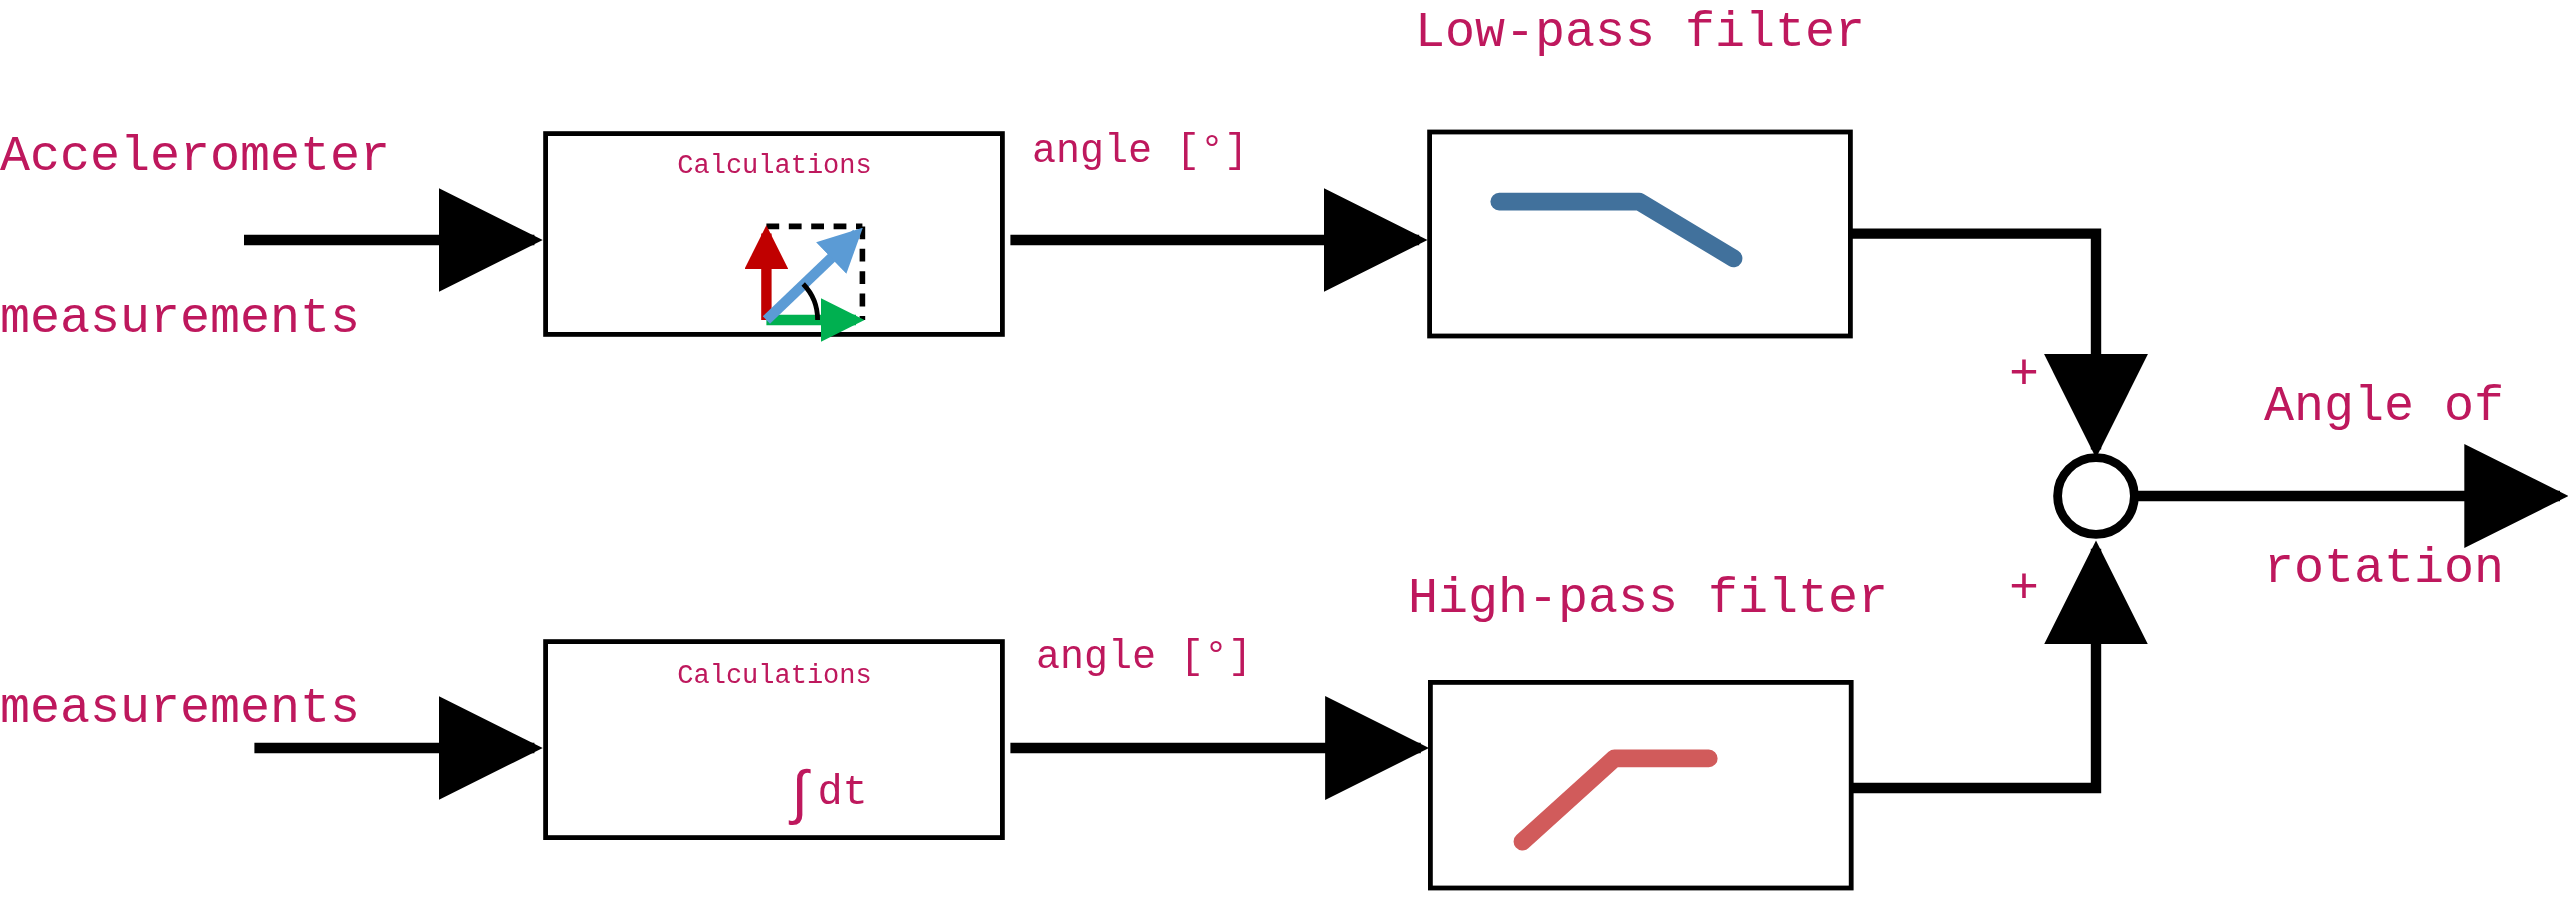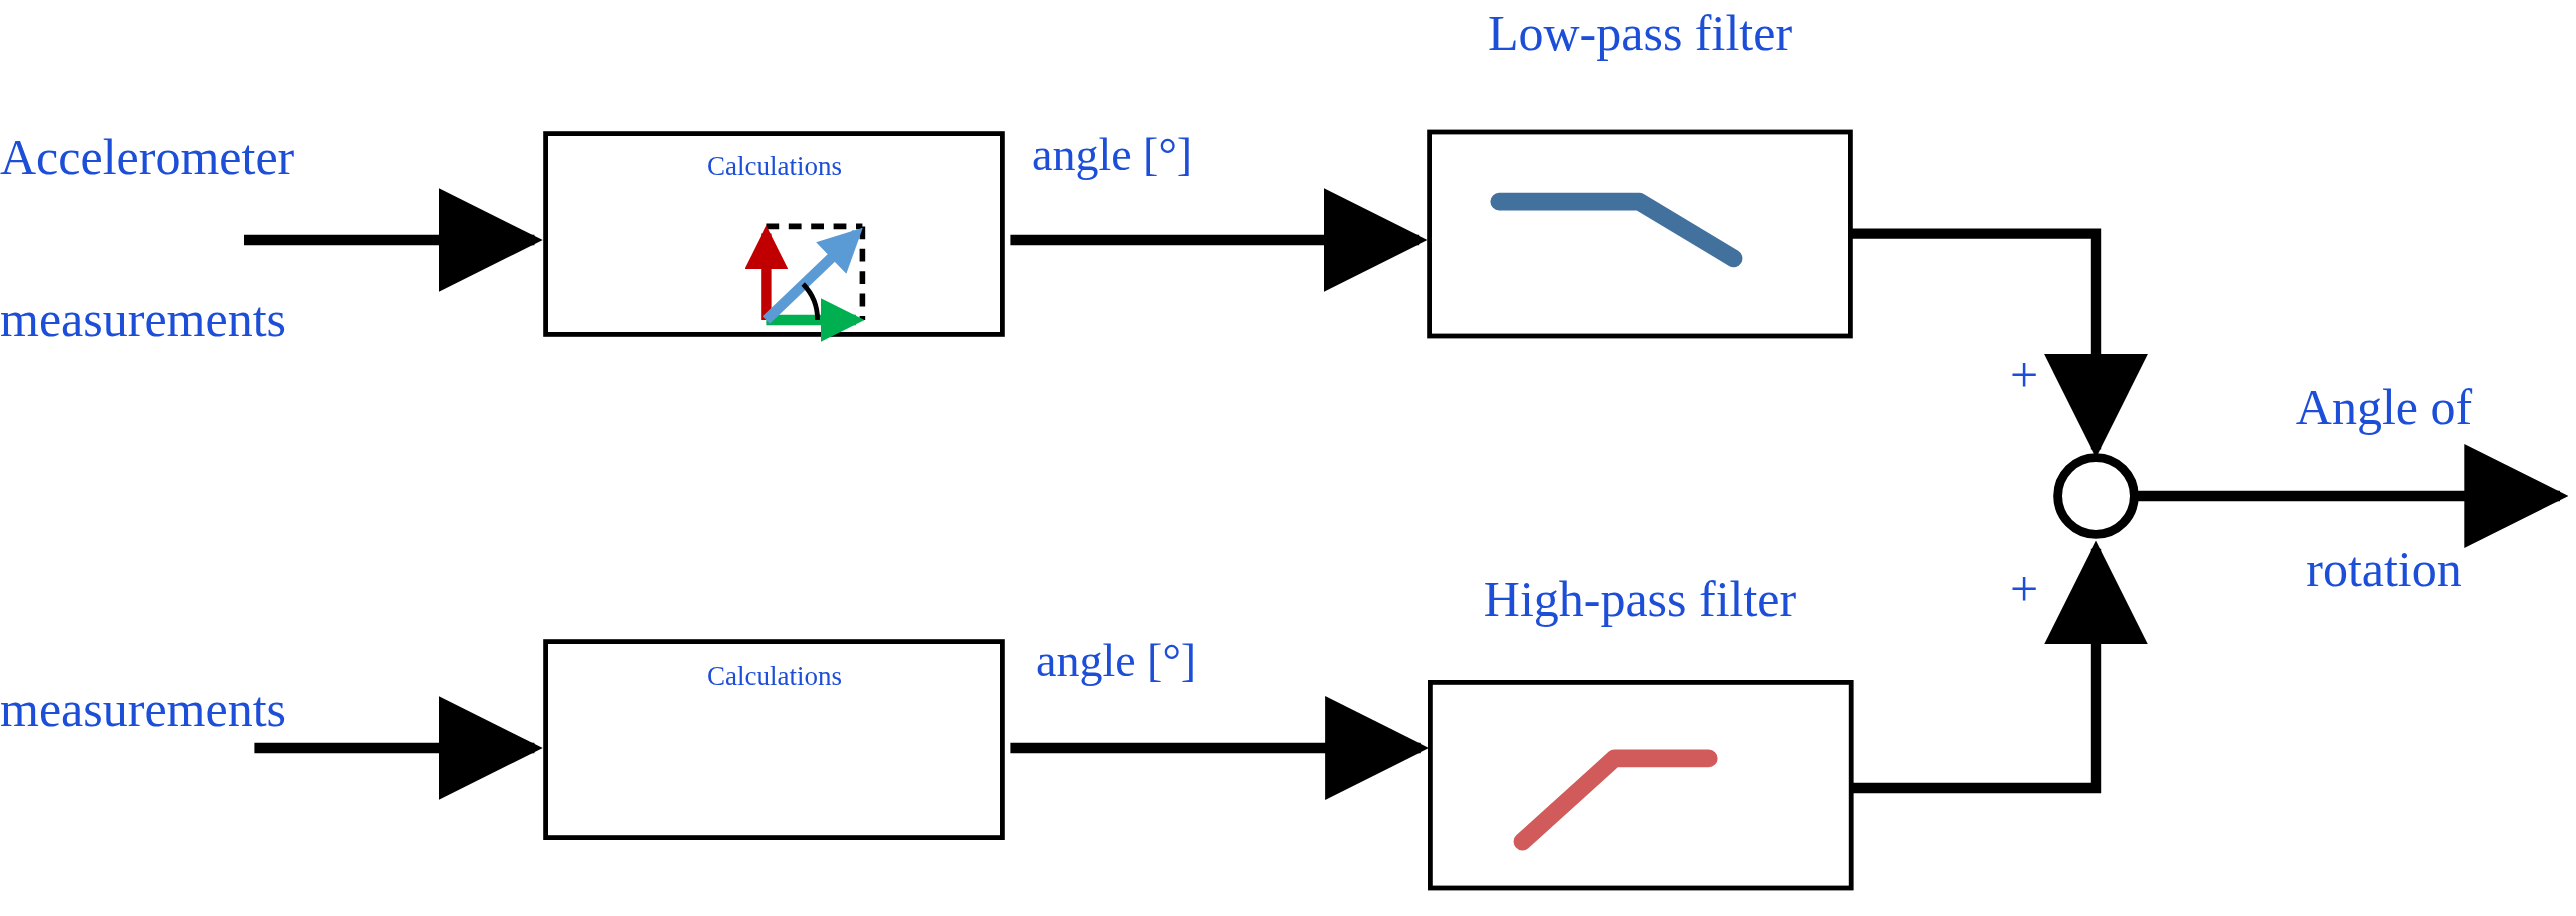--- a/index.html
+++ b/index.html
@@ -20,28 +20,28 @@
   }
   svg.layer {
     position: absolute;
     top: 0;
     left: 0;
     width: 2576px;
     height: 916px;
   }
   .lbl {
     position: absolute;
-    font-family: Liberation Serif, serif;
-    color: #1d4ed8;
+    font-family: Liberation Mono, monospace;
+    color: #be185d;
     white-space: pre;
     line-height: 1.08;
     text-align: center;
   }
   .lbl-big   { font-size: 50px; }
-  .lbl-mid   { font-size: 46px; }
+  .lbl-mid   { font-size: 40px; }
   .lbl-box   { font-size: 27px; }
   .lbl-plus  { font-size: 50px; font-weight: 400; }
   .lbl-int   { font-size: 42px; }
   .int-glyph { font-size: 59px; vertical-align: -8px; }
 </style>
 </head>
 <body>
 
 <div id="canvas">
 
@@ -128,20 +128,23 @@
   <div class="lbl lbl-mid" style="left:1032px; top:130px; width:368px; text-align:left;">angle [°]</div>
 
   <div class="lbl lbl-big" style="left:1408px; top:6.4px; width:464px;">Low-pass filter</div>
 
   <div class="lbl lbl-big" style="left:0px; top:574px; width:256px;">
     <div>measurements</div>
   </div>
 
   <div class="lbl lbl-box" style="left:546px; top:662px; width:457px;">Calculations</div>
 
+  <div class="lbl lbl-int" style="left:546px; top:720px; width:457px;">
+    <span class="int-glyph">∫</span><span>dt</span>
+  </div>
 
   <div class="lbl lbl-mid" style="left:1036px; top:308px; width:368px; text-align:left; top:308px;"></div>
 
   <div class="lbl lbl-mid" style="left:1036px; top:636px; width:368px; text-align:left;">angle [°]</div>
 
   <div class="lbl lbl-big" style="left:1408px; top:572px; width:464px;">High-pass filter</div>
 
   <div class="lbl lbl-plus" style="left:2000px; top:348px; width:48px;">+</div>
 
   <div class="lbl lbl-plus" style="left:2000px; top:562px; width:48px;">+</div>

